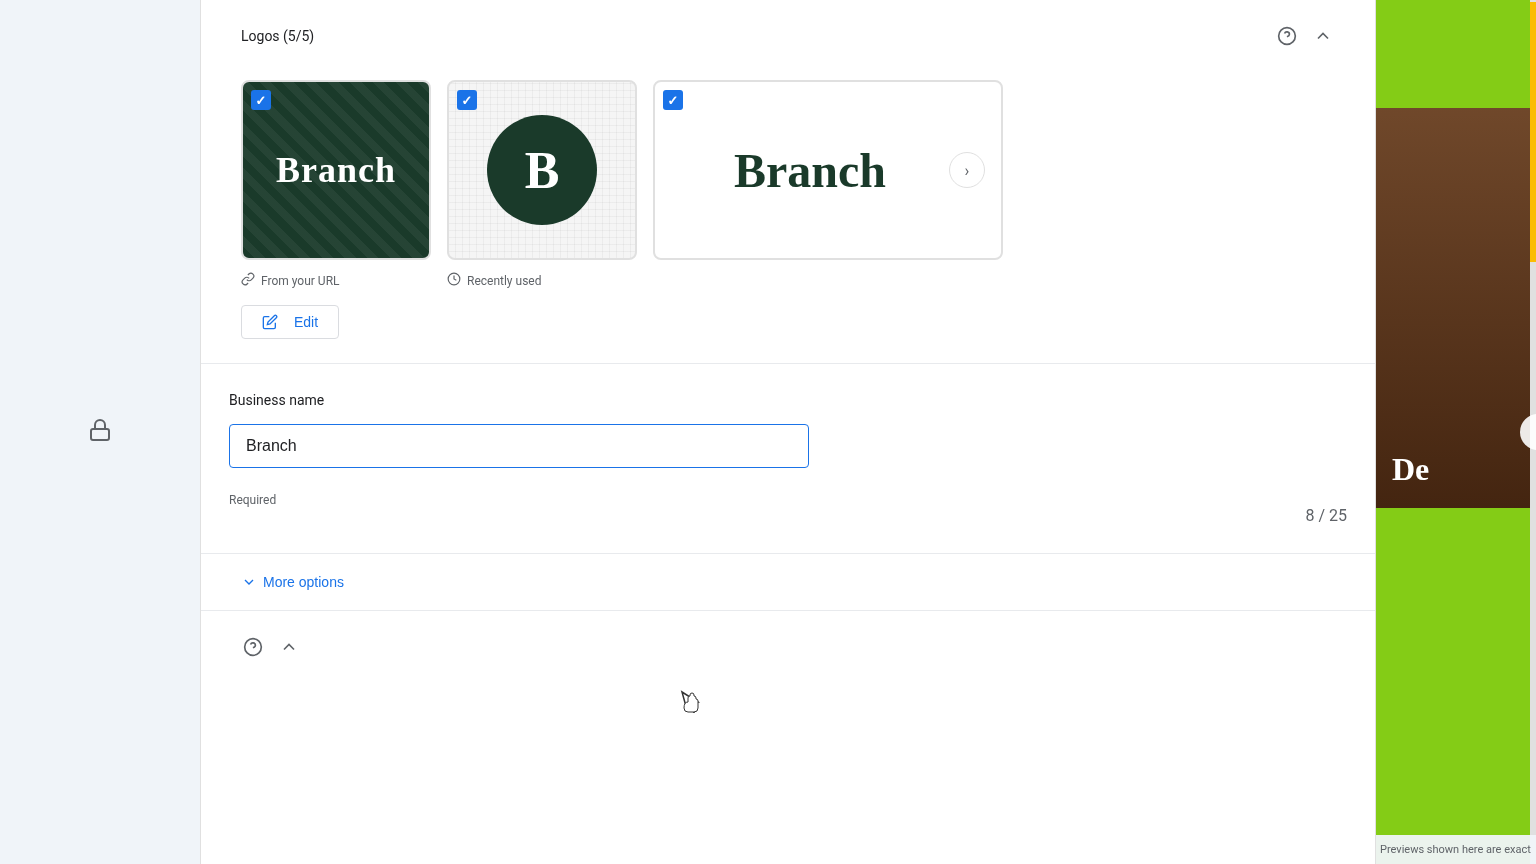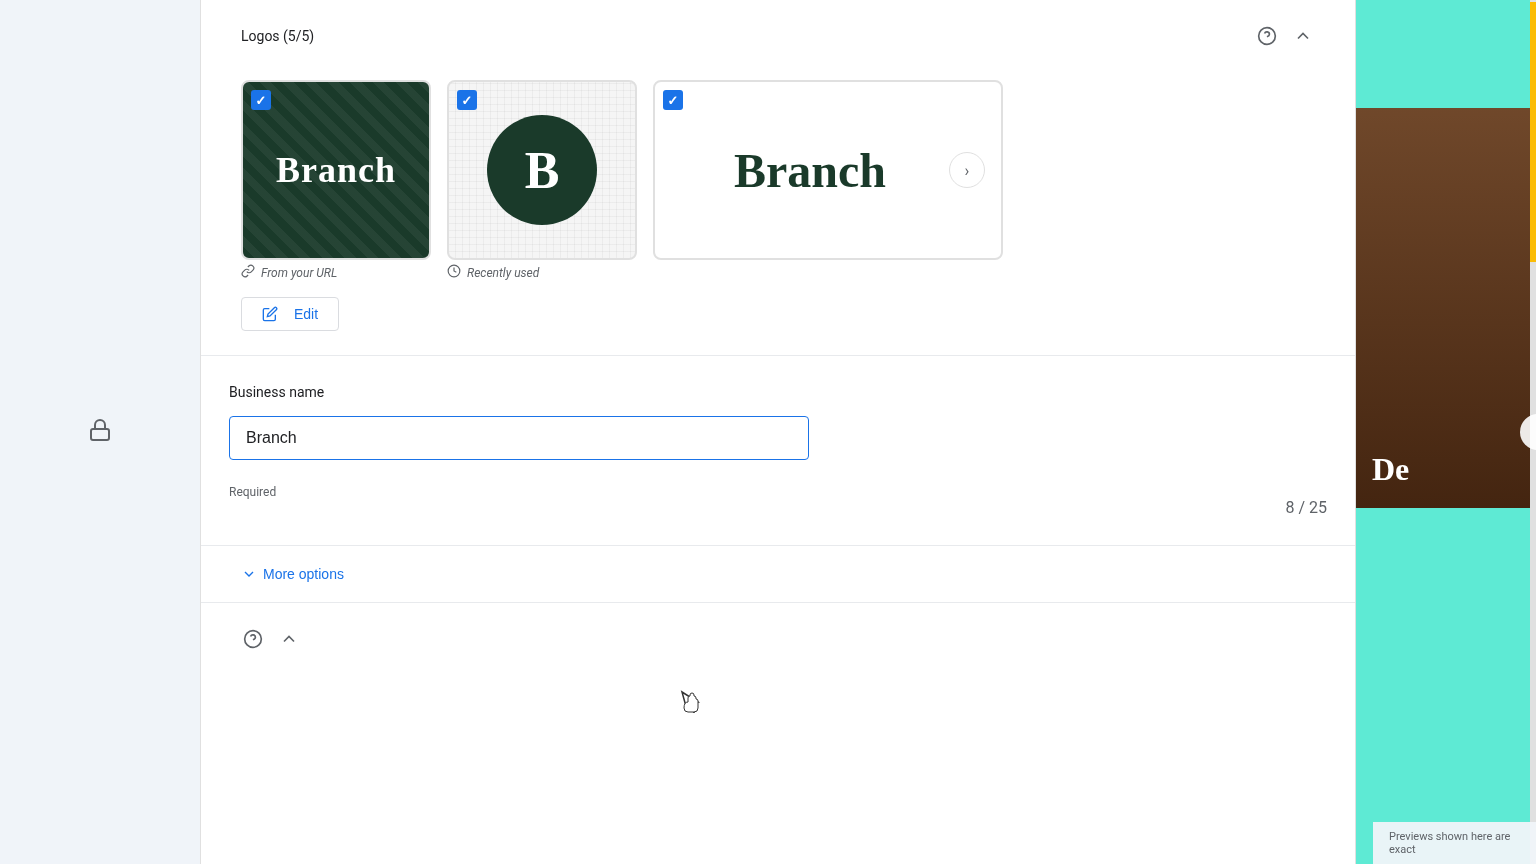--- a/index.html
+++ b/index.html
@@ -205,22 +205,21 @@
       flex-shrink: 0;
     }
 
     
     .logo-label {
       display: flex;
       align-items: center;
       gap: 6px;
       font-size: 12px;
       color: #5f6368;
-      margin-top: 4px;
-      font-style: italic;
+      margin-top: 12px;
     }
     .logo-label-icon {
       font-size: 14px;
     }
 
     
     .edit-btn {
       display: flex;
       align-items: center;
       gap: 16px;
@@ -319,22 +318,22 @@
       flex-shrink: 0;
     }
     .describe-title {
       font-size: 14px;
       color: #202124;
       font-weight: 400;
     }
 
     
     .right-panel {
-      width: 180px;
-      background: #5eead4;
+      width: 160px;
+      background: #84cc16;
       flex-shrink: 0;
       overflow: hidden;
       position: relative;
     }
     .preview-card {
       background: #8b6347;
       width: 100%;
       height: 400px;
       display: flex;
       align-items: flex-end;
@@ -387,23 +386,23 @@
     }
     .preview-bar-inner {
       width: 100%;
       height: 30%;
       background: #fbbc04;
       margin-top: 40%;
     }
     .previews-note {
       position: absolute;
       bottom: 0;
-      left: 17px;
+      left: 0;
       right: 0;
-      padding: 8px 16px;
+      padding: 8px 4px;
       font-size: 11px;
       color: #5f6368;
       background: rgba(240,244,249,0.95);
     }
 
     
     .cursor {
       position: fixed;
       width: 28px;
       height: 28px;

